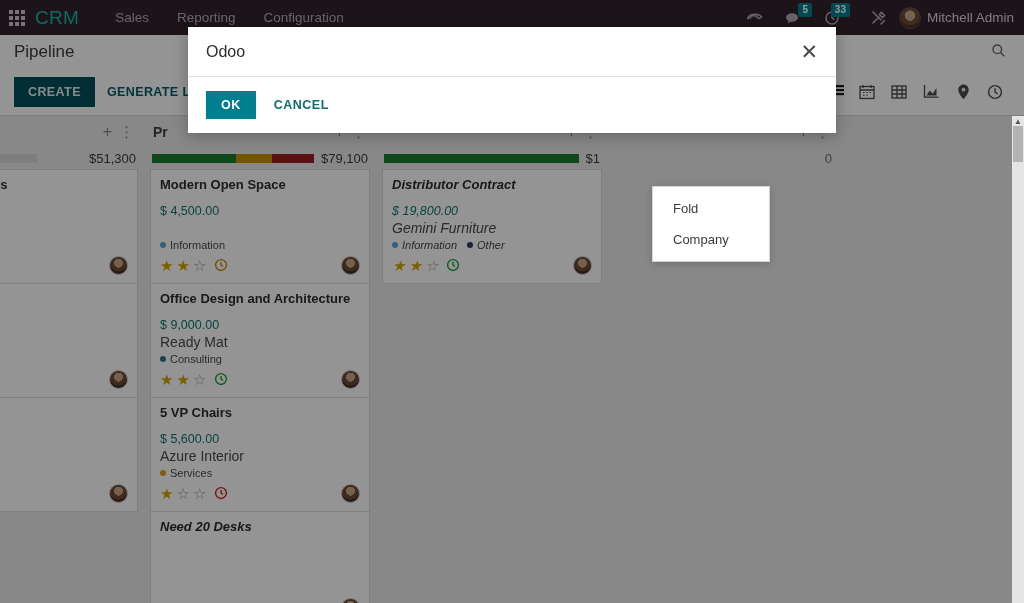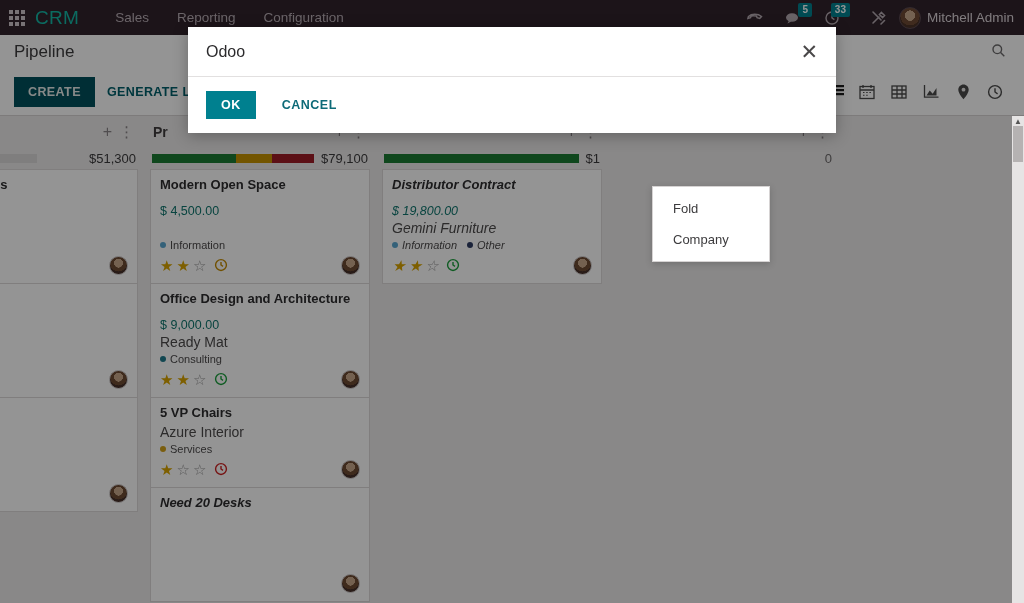--- a/index.html
+++ b/index.html
@@ -188,21 +188,21 @@
   }
   .modal-title { font-size: 16px; color:#2c2b2d; }
   .modal-x {
     font-size: 21px; color:#4a4849; cursor:pointer; line-height:1;
     background:none; border:none; font-family:"Liberation Sans", sans-serif;
   }
   .modal-body {
     padding: 21px 18px; border-bottom:1px solid #e2e0e0;
     font-size: 13.5px; color: #4a4849;
   }
-  .modal-foot { padding: 14px 18px; display:flex; align-items:flex-end; gap: 14px; }
+  .modal-foot { padding: 14px 18px; display:flex; align-items:flex-end; gap: 6px; }
   .btn-ok {
     background:#00808f; color:#fff; border:none;
     font-size: 12.5px; font-weight:bold; letter-spacing:.5px;
     padding: 7px 15px; cursor:pointer; text-transform:uppercase;
   }
   .btn-cancel {
     background:none; border:none; color:#0e6b78;
     font-size: 12.5px; font-weight:bold; letter-spacing:.5px;
     padding: 7px 12px; cursor:pointer; text-transform:uppercase;
   }
@@ -417,20 +417,21 @@
             </div>
             <span class="act-clock" style="color: rgb(26, 158, 60);"><svg width="14" height="14" viewBox="0 0 16 16" fill="none" stroke="currentColor" stroke-width="1.6">
                 <circle cx="8" cy="8" r="6.2"></circle>
                 <path d="M8 4.5V8l2.3 1.6"></path>
               </svg></span>
             <div class="kc-avatar"></div>
           </div>
         </div>
         <div class="kcard">
           <div class="kc-title">5 VP Chairs</div>
+          <div class="kc-amt">$ 5,600.00</div>
           <div class="kc-partner">Azure Interior</div>
           <div class="kc-tags">
             <span class="kc-tag">
               <span class="dot" style="background: rgb(211, 162, 26);"></span>
               <span>Services</span>
             </span>
           </div>
           <div class="kc-foot">
             <div class="stars">
               <span class="star-on">★</span>

